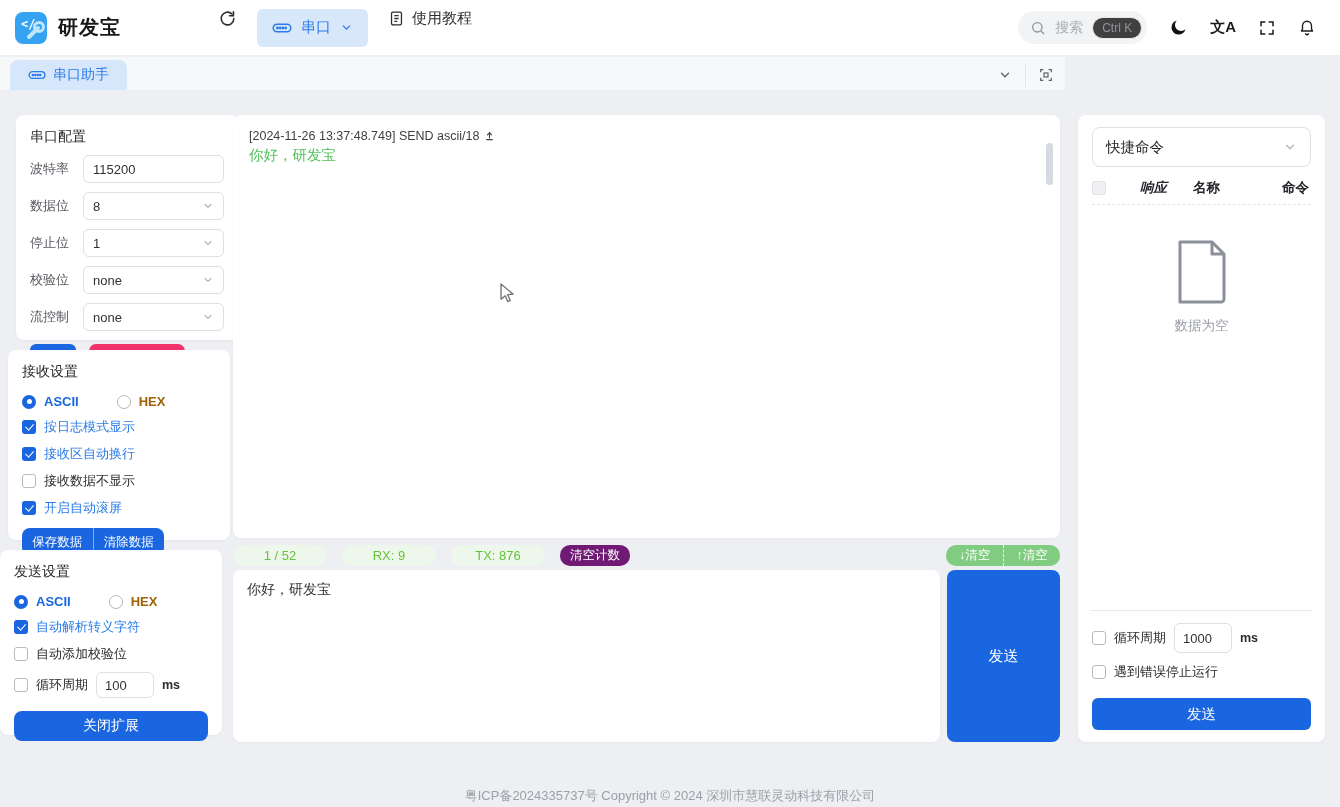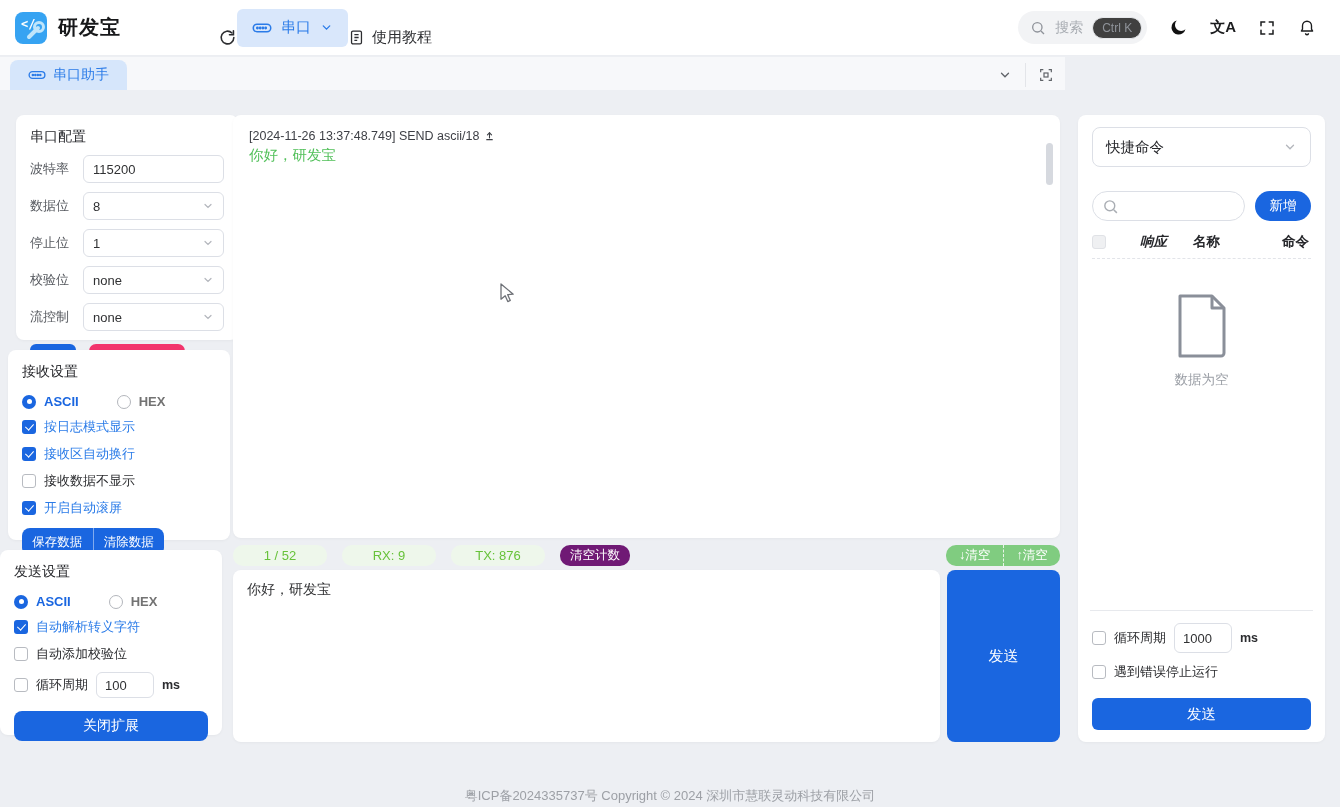--- a/index.html
+++ b/index.html
@@ -8,21 +8,21 @@
     position:relative; overflow:hidden; background:#edeff3;
     font-family:"Liberation Sans","DejaVu Sans",sans-serif; color:#303133;
   }
   svg { display:block; }
 
   
   .header { position:absolute; left:0; top:0; width:1340px; height:56px; background:#fff;
             border-bottom:1px solid #eceef2; display:flex; align-items:center; z-index:5; }
   .brand { display:flex; align-items:center; gap:10px; padding-left:14px; width:218px; }
   .brand-name { font-size:20px; font-weight:bold; color:#17181a; letter-spacing:1px; }
-  .header-center { display:flex; align-items:flex-end; }
+  .header-center { display:flex; align-items:flex-start; gap:20px; }
   .icon-btn { display:flex; align-items:center; justify-content:center; cursor:pointer; }
   .serial-btn { display:flex; align-items:center; gap:9px; background:#d9e7fb; color:#2a7be8;
                 height:38px; padding:0 15px; border-radius:6px; font-size:15px; cursor:pointer; }
   .tutorial-btn { display:flex; align-items:center; gap:7px; font-size:15px; color:#2c2d30; cursor:pointer; }
   .header-right { margin-left:auto; display:flex; align-items:center; gap:22px; padding-right:24px; }
   .search-pill { display:flex; align-items:center; gap:9px; background:#f2f3f5; border-radius:17px;
                  height:33px; padding:0 5px 0 12px; cursor:pointer; }
   .search-pill .ph { font-size:14px; color:#a9adb3; }
   .kbd { background:#404040; border:1px solid #e7e9ec; border-radius:13px; font-size:12px;
          color:#8f939a; padding:3px 9px; }
@@ -62,21 +62,21 @@
                     display:flex; align-items:center; justify-content:center; font-size:13.5px; cursor:pointer; }
 
   .radio-row { display:flex; align-items:center; margin-top:13px; }
   .radio { width:14px; height:14px; border-radius:50%; flex:none; cursor:pointer; }
   .radio.on { background:#1a66e0; position:relative; }
   .radio.on::after { content:""; position:absolute; left:4.5px; top:4.5px; width:5px; height:5px;
                      border-radius:50%; background:#fff; }
   .radio.off { background:#fff; border:1px solid #b3b6bc; }
   .radio-lb { font-size:13px; font-weight:bold; margin-left:8px; }
   .radio-lb.blue { color:#1a66e0; }
-  .radio-lb.dark { color:#737373; }
+  .radio-lb.dark { color:#a16207; }
   .radio-gap { width:38px; flex:none; }
 
   .chk-row { display:flex; align-items:center; margin-top:9px; cursor:pointer; }
   .cb { width:14px; height:14px; border-radius:3px; flex:none; position:relative; cursor:pointer; }
   .cb.on { background:#1a66e0; }
   .cb.on::after { content:""; position:absolute; left:4.5px; top:2px; width:4px; height:7px;
                   border-right:1.6px solid #fff; border-bottom:1.6px solid #fff; transform:rotate(42deg); }
   .cb.off { background:#fff; border:1px solid #b8bbc1; }
   .cb.dim { background:#eff0f2; border:1px solid #e0e2e6; }
   .chk-lb { font-size:13px; margin-left:8px; }
@@ -407,32 +407,20 @@
 <textarea class="send-ta" spellcheck="false" style="">你好，研发宝</textarea>
 <div class="send-big-btn">发送</div>
 
 <div class="panel p-quick">
   <div class="qc-select">
     <span>快捷命令</span>
     <svg width="14" height="14" viewBox="0 0 24 24" fill="none" stroke="#b3b6bc" stroke-width="2.2" stroke-linecap="round">
         <path d="M6 9l6 6 6-6"></path>
       </svg>
   </div>
-  <div class="qc-search-row">
-    <div class="qc-search">
-      <span>
-        <svg width="17" height="17" viewBox="0 0 24 24" fill="none" stroke="#a9adb3" stroke-width="2">
-            <circle cx="11" cy="11" r="7"></circle>
-            <path d="M16.5 16.5L21 21"></path>
-          </svg>
-      </span>
-      <input style="">
-    </div>
-    <div class="qc-add">新增</div>
-  </div>
   <div class="qc-header">
     <span class="cb dim"></span>
     <span class="c1">响应</span>
     <span class="c2">名称</span>
     <span class="c3">命令</span>
   </div>
   <div class="qc-empty">
     <span>
       <svg width="56" height="66" viewBox="0 0 56 66" fill="none" stroke="#8a8f99" stroke-width="3" stroke-linejoin="round">
         <path d="M6 3h32l12 12v45a3 3 0 0 1-3 3H6a0 0 0 0 1 0 0V3z"></path>

